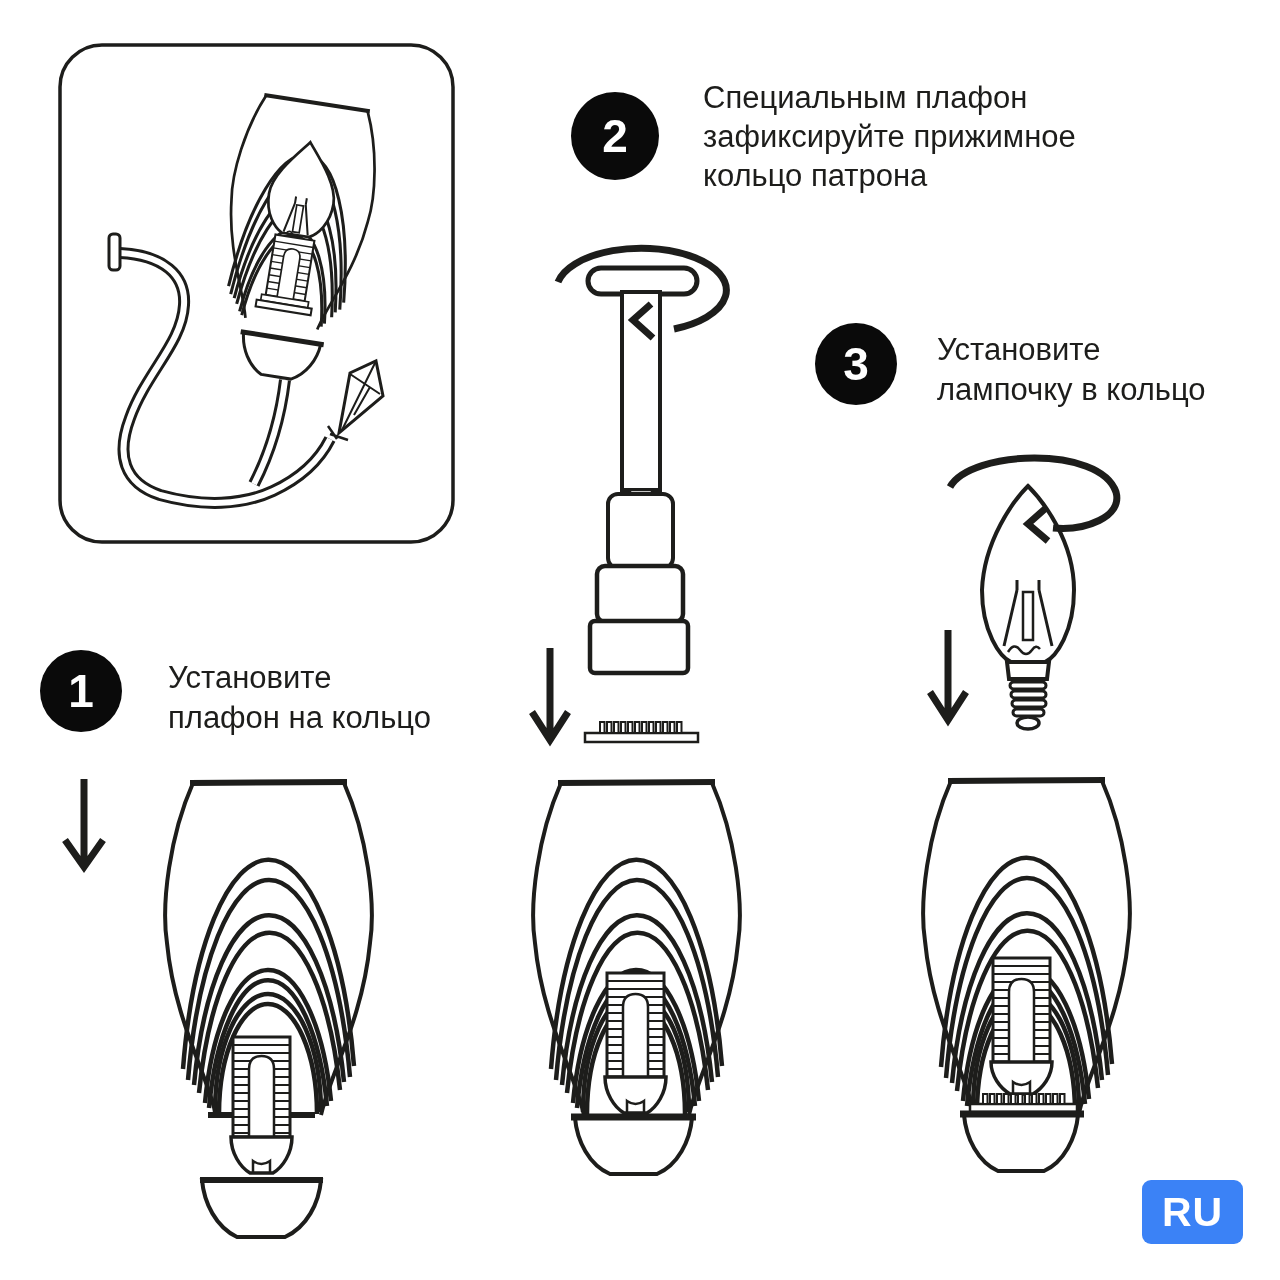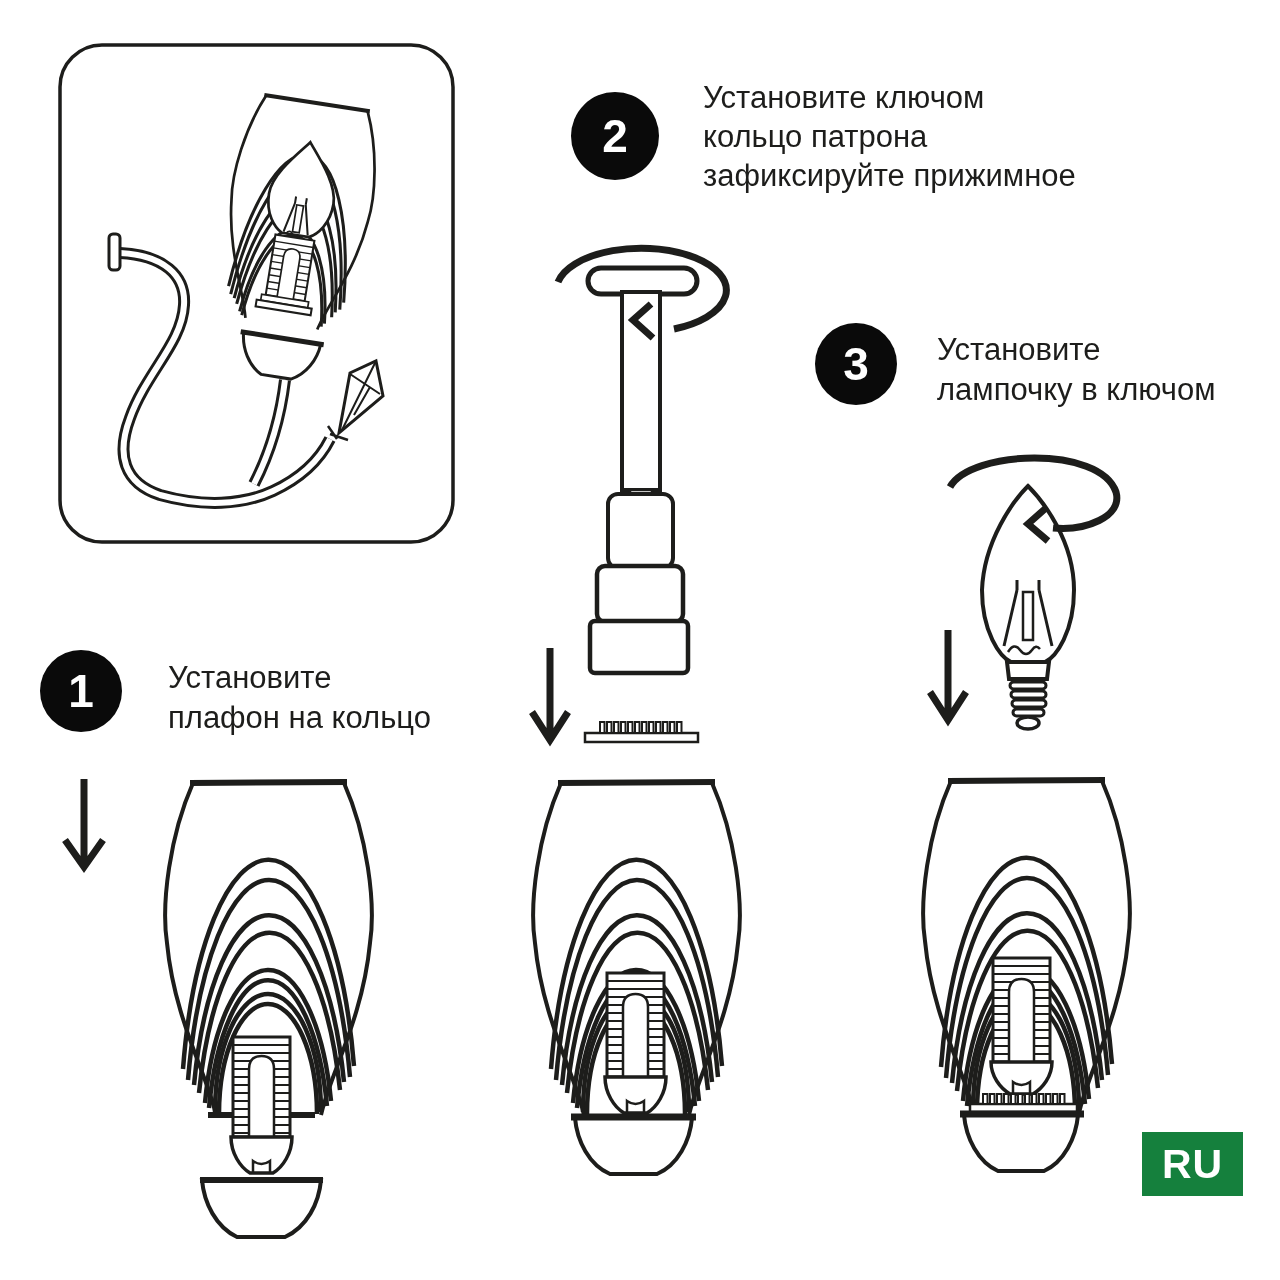--- a/index.html
+++ b/index.html
@@ -10,23 +10,23 @@
   svg *{stroke:#1d1d1b;fill:none;stroke-linecap:butt;stroke-linejoin:miter;}
   .wf{fill:#ffffff;}
   .s2{stroke-width:2;} .s25{stroke-width:2.5;} .s3{stroke-width:3;} .s35{stroke-width:3.5;}
   .s4{stroke-width:4;} .s45{stroke-width:4.5;} .s5{stroke-width:5;} .s6{stroke-width:6;}
   .s7{stroke-width:7;}
   .step-badge{position:absolute;border-radius:50%;background:#0a0a0a;color:#fff;
               display:flex;align-items:center;justify-content:center;
               font-weight:bold;font-size:46px;}
   .step-text{position:absolute;font-size:31px;line-height:39px;color:#1d1d1b;}
   .step-text span{display:block;}
-  .ru-badge{position:absolute;left:1142px;top:1132px;width:101px;height:64px;background:#15803d;
+  .ru-badge{position:absolute;left:1142px;top:1180px;width:101px;height:64px;background:#3b82f6;
             color:#fff;display:flex;align-items:center;justify-content:center;
-            font-weight:bold;font-size:41px;letter-spacing:1px;}
+            font-weight:bold;font-size:41px;letter-spacing:1px;border-radius:9px;}
 </style>
 </head>
 <body>
 
 <div class="canvas">
 
   <svg class="abs" style="left:58px;top:43px;" width="398" height="502" viewBox="0 0 398 502">
     <rect x="2" y="2" width="393" height="497" rx="42" class="s35"></rect>
 
     <g>
@@ -75,31 +75,31 @@
         <rect x="-6" y="90" width="70" height="9" class="wf s25"></rect>
         <rect x="-12" y="99" width="82" height="10" class="wf s3"></rect>
       </g>
     </g>
   </svg>
 
   <div class="step-badge" style="left:571px;top:92px;width:88px;height:88px;">
     <span>2</span>
   </div>
   <div class="step-text" style="left:703px;top:78px;">
-    <span>Установите ключом</span>
+    <span>Специальным плафон</span>
+    <span>зафиксируйте прижимное</span>
     <span>кольцо патрона</span>
-    <span>зафиксируйте прижимное</span>
   </div>
 
   <div class="step-badge" style="left:815px;top:323px;width:82px;height:82px;">
     <span>3</span>
   </div>
   <div class="step-text" style="left:937px;top:330px;line-height:40px;">
     <span>Установите</span>
-    <span>лампочку в ключом</span>
+    <span>лампочку в кольцо</span>
   </div>
 
   <div class="step-badge" style="left:40px;top:650px;width:82px;height:82px;">
     <span>1</span>
   </div>
   <div class="step-text" style="left:168px;top:658px;line-height:40px;">
     <span>Установите</span>
     <span>плафон на кольцо</span>
   </div>
 

